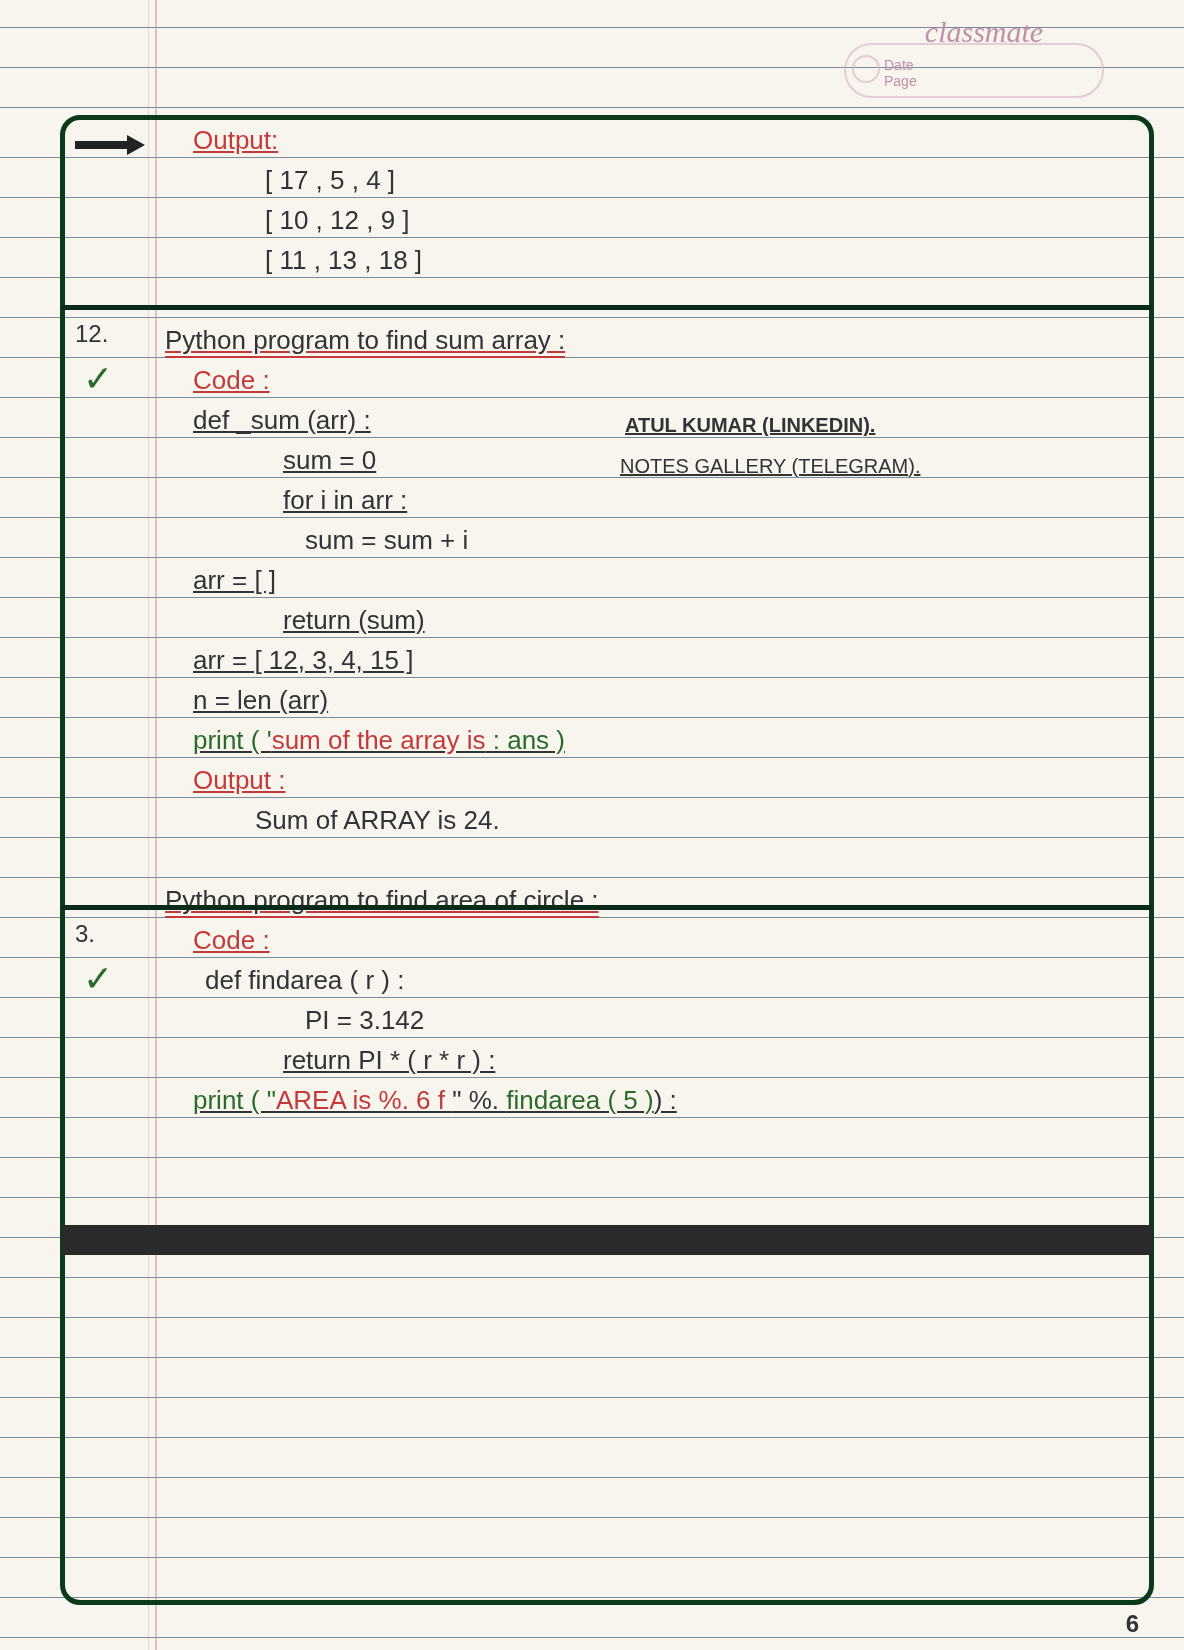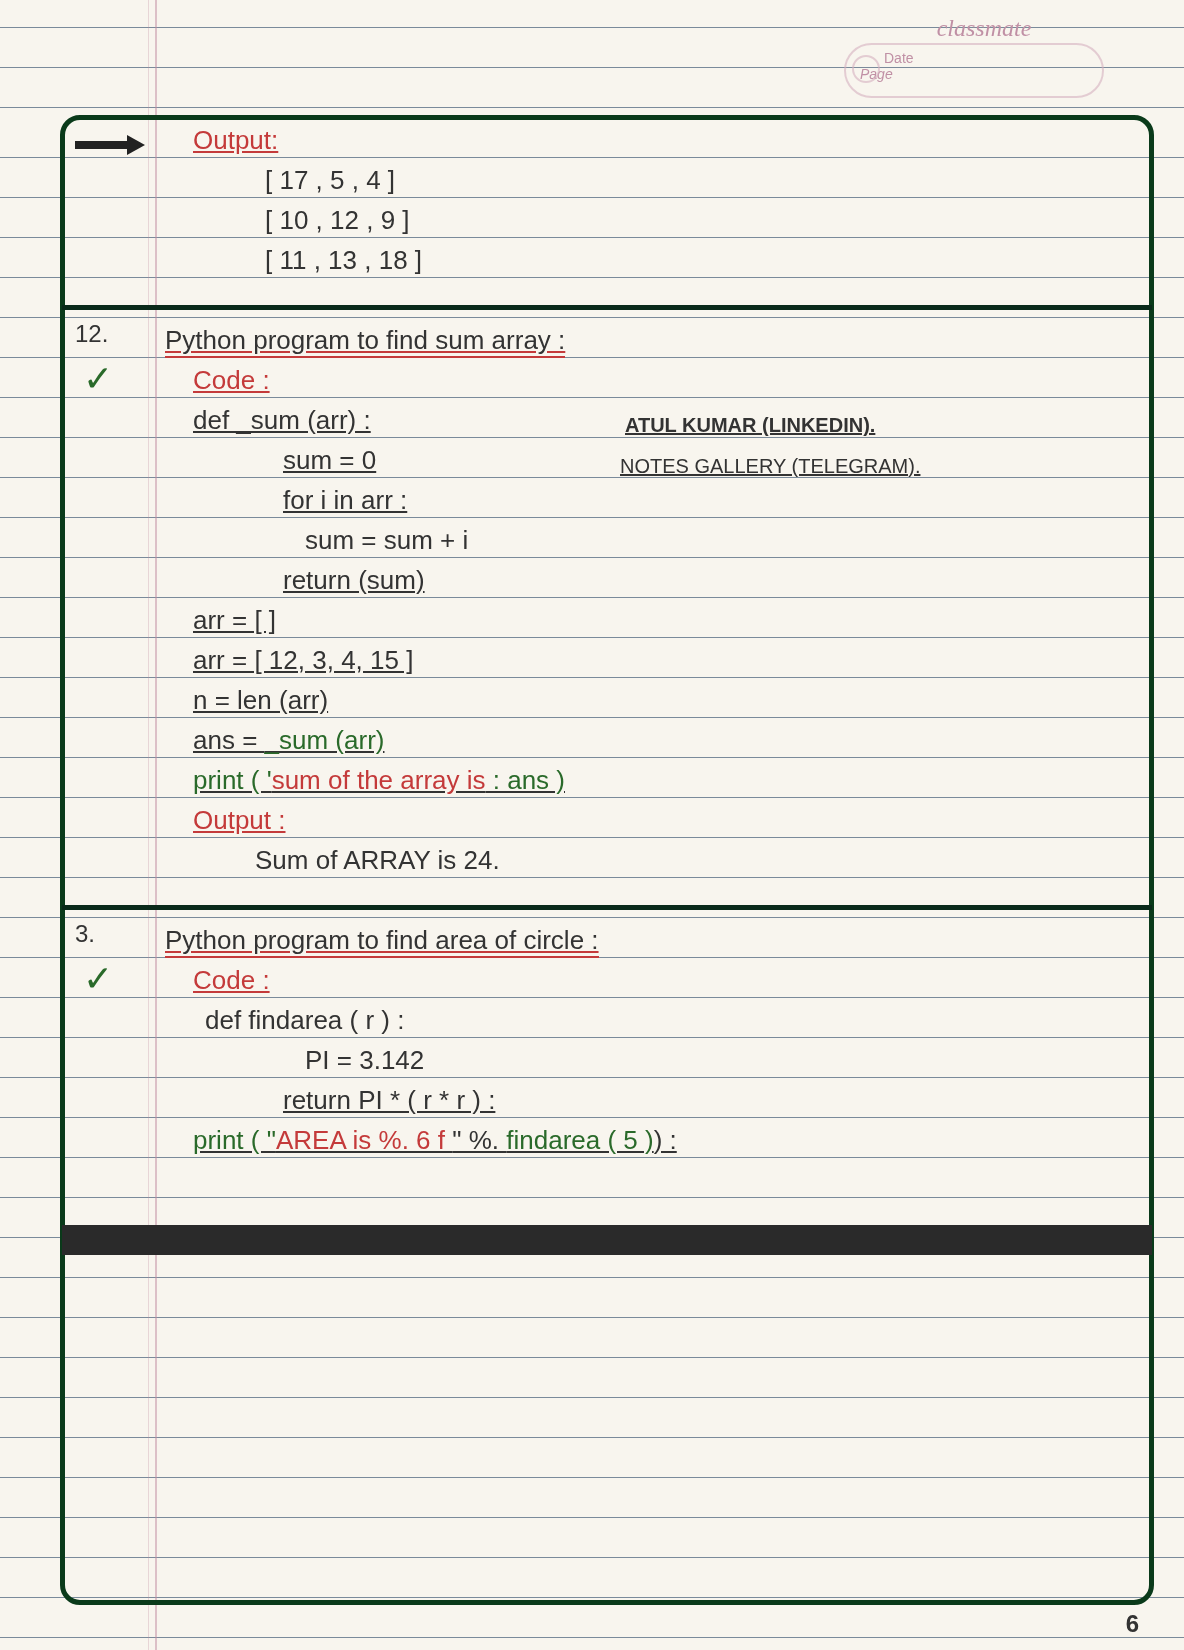--- a/index.html
+++ b/index.html
@@ -53,36 +53,35 @@
     }
     .header-brand {
       position: absolute;
       top: 15px;
       right: 60px;
       width: 280px;
       height: 85px;
     }
     .brand-text {
       color: #c090a5;
-      font-size: 24px;
+      font-size: 30px;
       font-style: italic;
       text-align: center;
       font-family: cursive;
     }
     .brand-date {
       color: #c090a5;
       font-size: 14px;
       margin-top: 8px;
       margin-left: 40px;
     }
     .brand-page {
       color: #c090a5;
       font-size: 14px;
-      margin-left: 16px;
-      font-style: italic;
+      margin-left: 40px;
     }
     .brand-swirl {
       border: 2px solid #d5b0c0;
       border-radius: 50px;
       height: 55px;
       width: 260px;
       position: absolute;
       top: 28px;
       left: 0;
       opacity: 0.6;
@@ -252,27 +251,24 @@
     <div class="line"></div>
 
     <div class="line">
       <span class="double-underline">Python program to find sum array :</span>
     </div>
     <div class="line red underline">Code :</div>
     <div class="line underline">def _sum (arr) :</div>
     <div class="line indent3 underline">sum = 0</div>
     <div class="line indent3 underline">for i in arr :</div>
     <div class="line indent2">sum = sum + i</div>
+    <div class="line underline">arr = [ ]</div>
     <div class="line indent3 underline">return (sum)</div>
-    <div class="line underline">arr = [ ]</div>
     <div class="line underline">arr = [ 12, 3, 4, 15 ]</div>
     <div class="line underline">n = len (arr)</div>
-    <div class="line underline">
-      <span>ans = </span><span class="green">_sum (arr)</span>
-    </div>
     <div class="line underline">
       <span class="green">print ( '</span><span class="red">sum of the array is</span><span class="green"> : ans )</span>
     </div>
     <div class="line red underline">Output :</div>
     <div class="line indent3">Sum of ARRAY is 24.</div>
     <div class="line"></div>
 
     <div class="line">
       <span class="double-underline">Python program to find area of circle :</span>
     </div>

